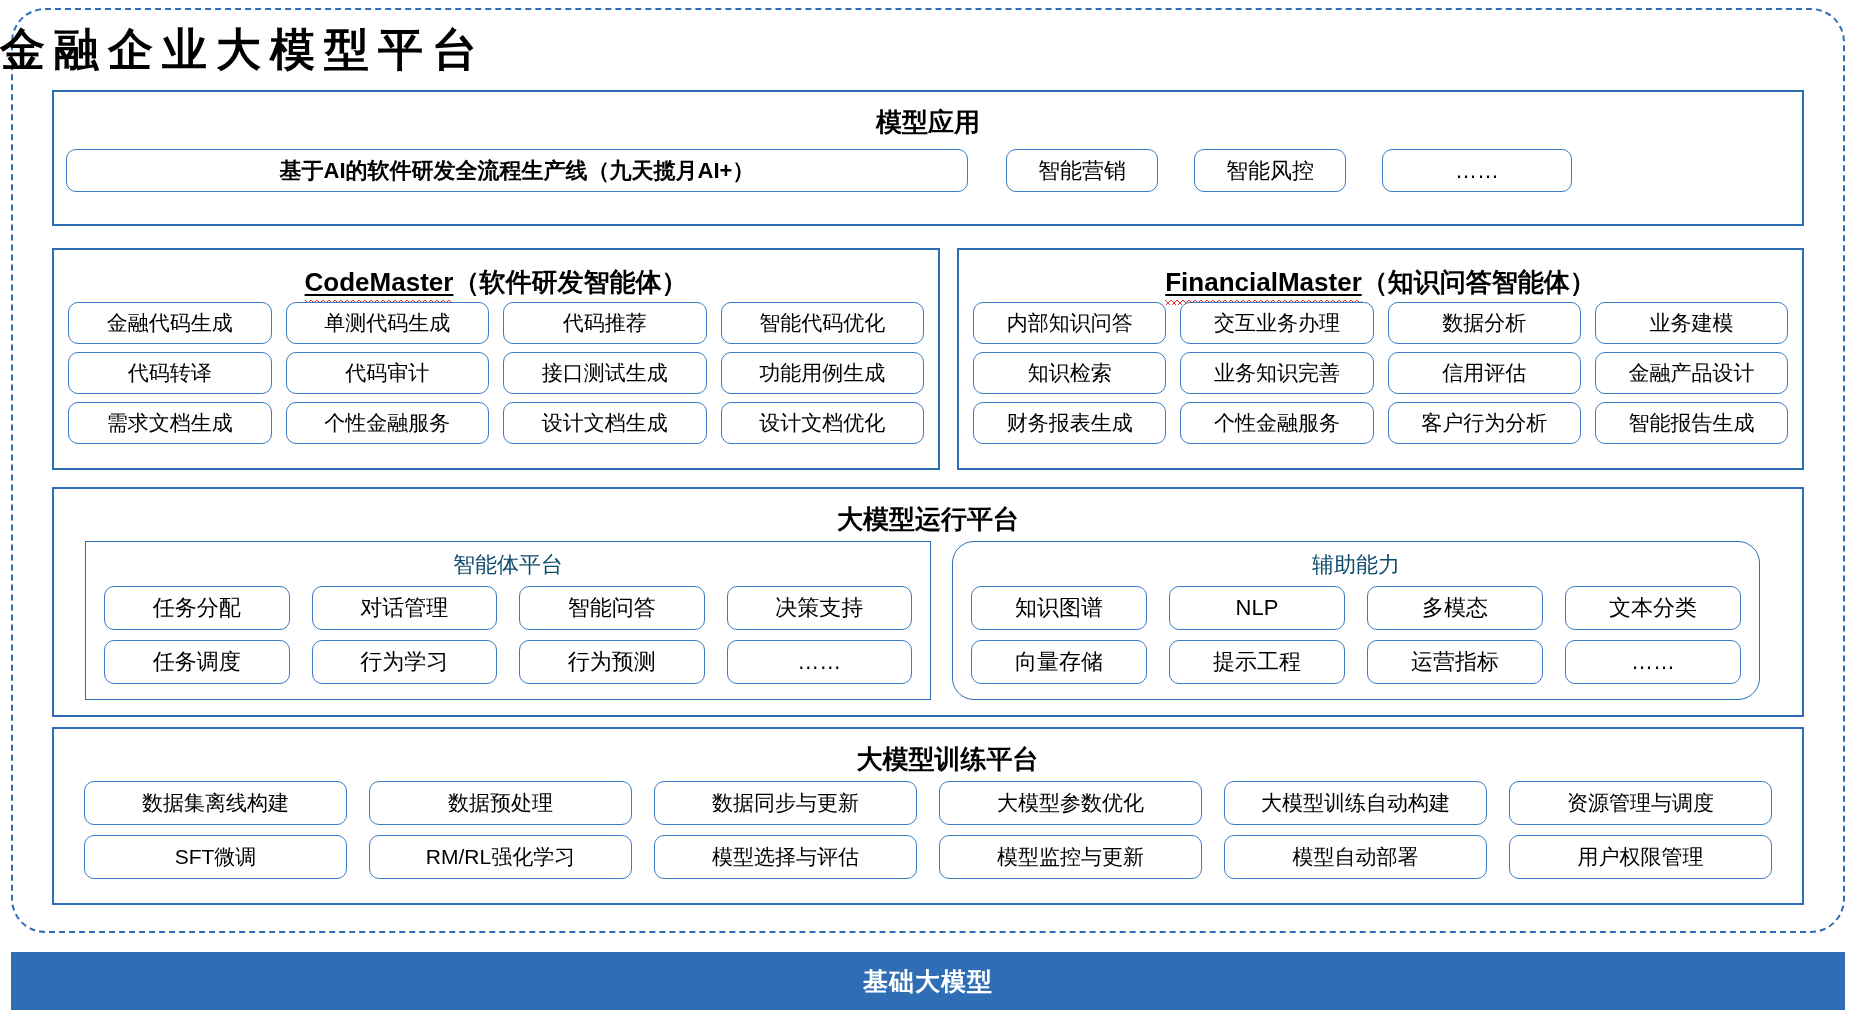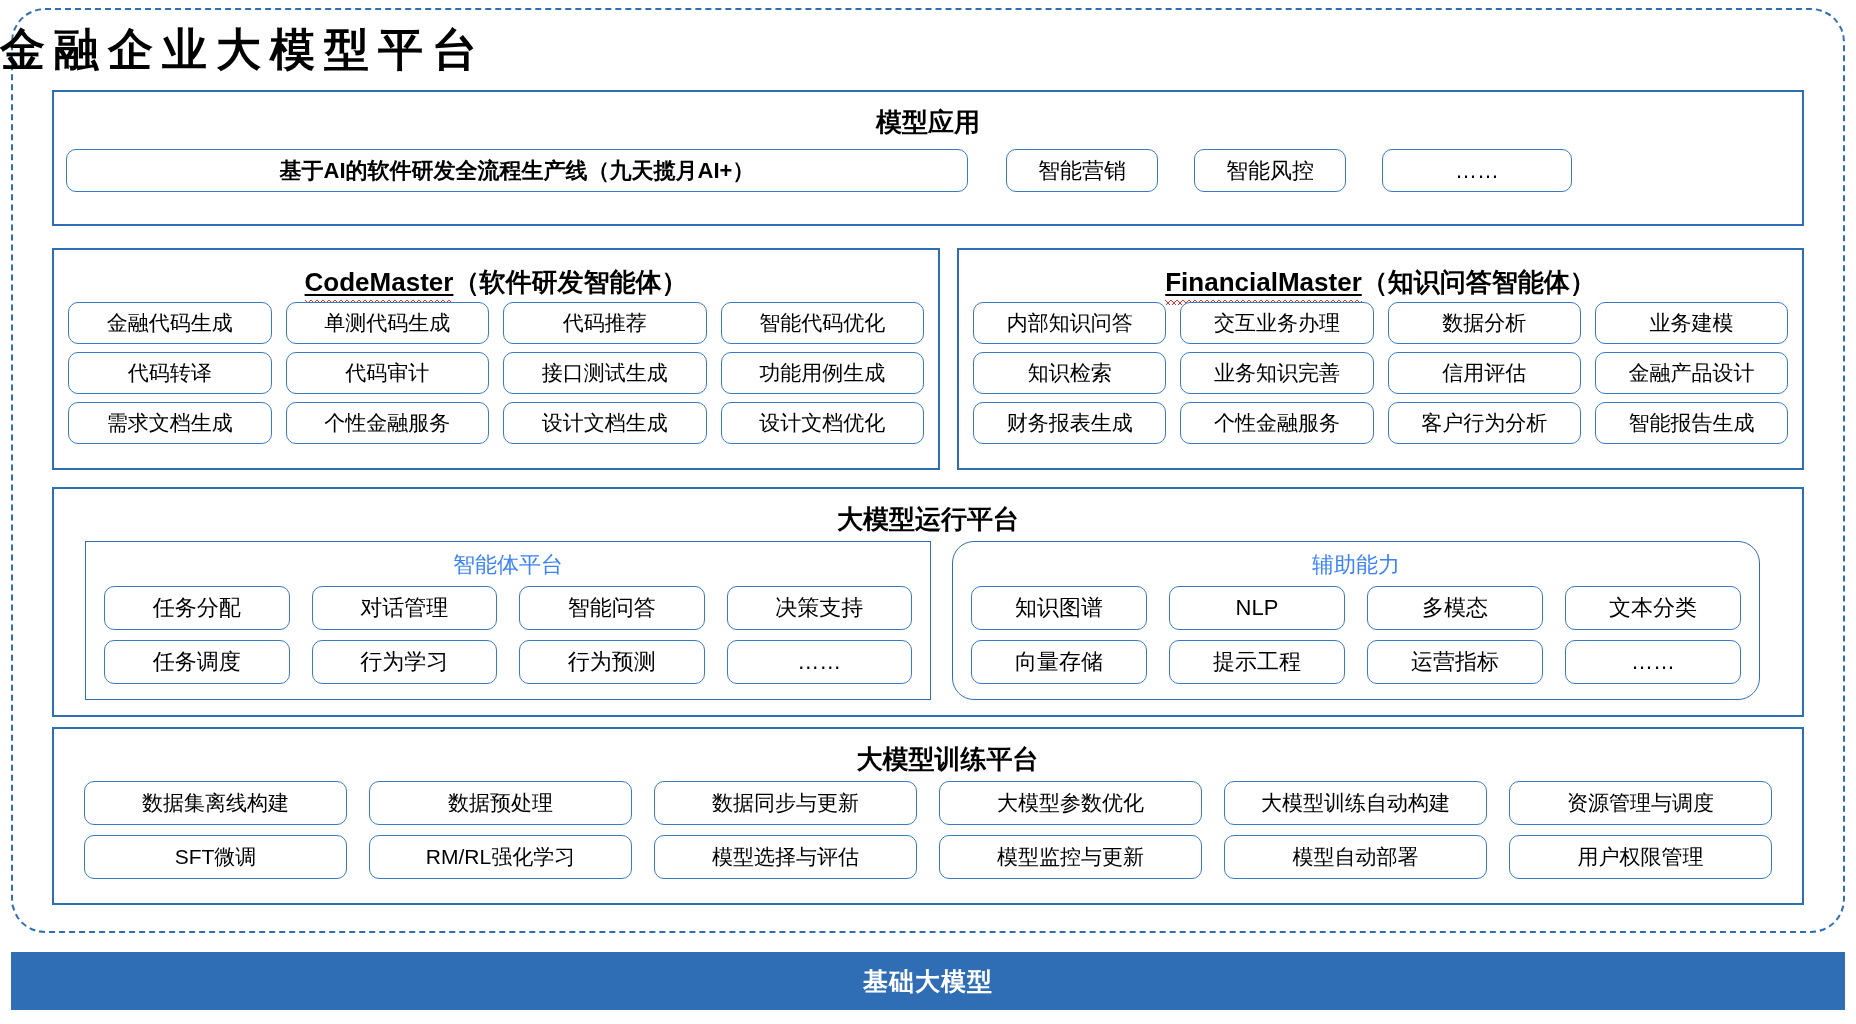--- a/index.html
+++ b/index.html
@@ -151,21 +151,21 @@
     top: 52px;
     height: 159px;
   }
   #subpanel-agent  { left: 31px;  width: 846px; }
   #subpanel-assist { left: 898px; width: 808px; border-radius: 22px; }
 
   .subpanel-title {
     text-align: center;
     font-size: 22px;
     font-weight: 400;
-    color: #3b82f6;
+    color: #0c4a6e;
     margin-top: 8px;
     white-space: nowrap;
   }
 
   .grid4s {
     position: absolute;
     left: 18px;
     right: 18px;
     top: 44px;
     display: grid;

